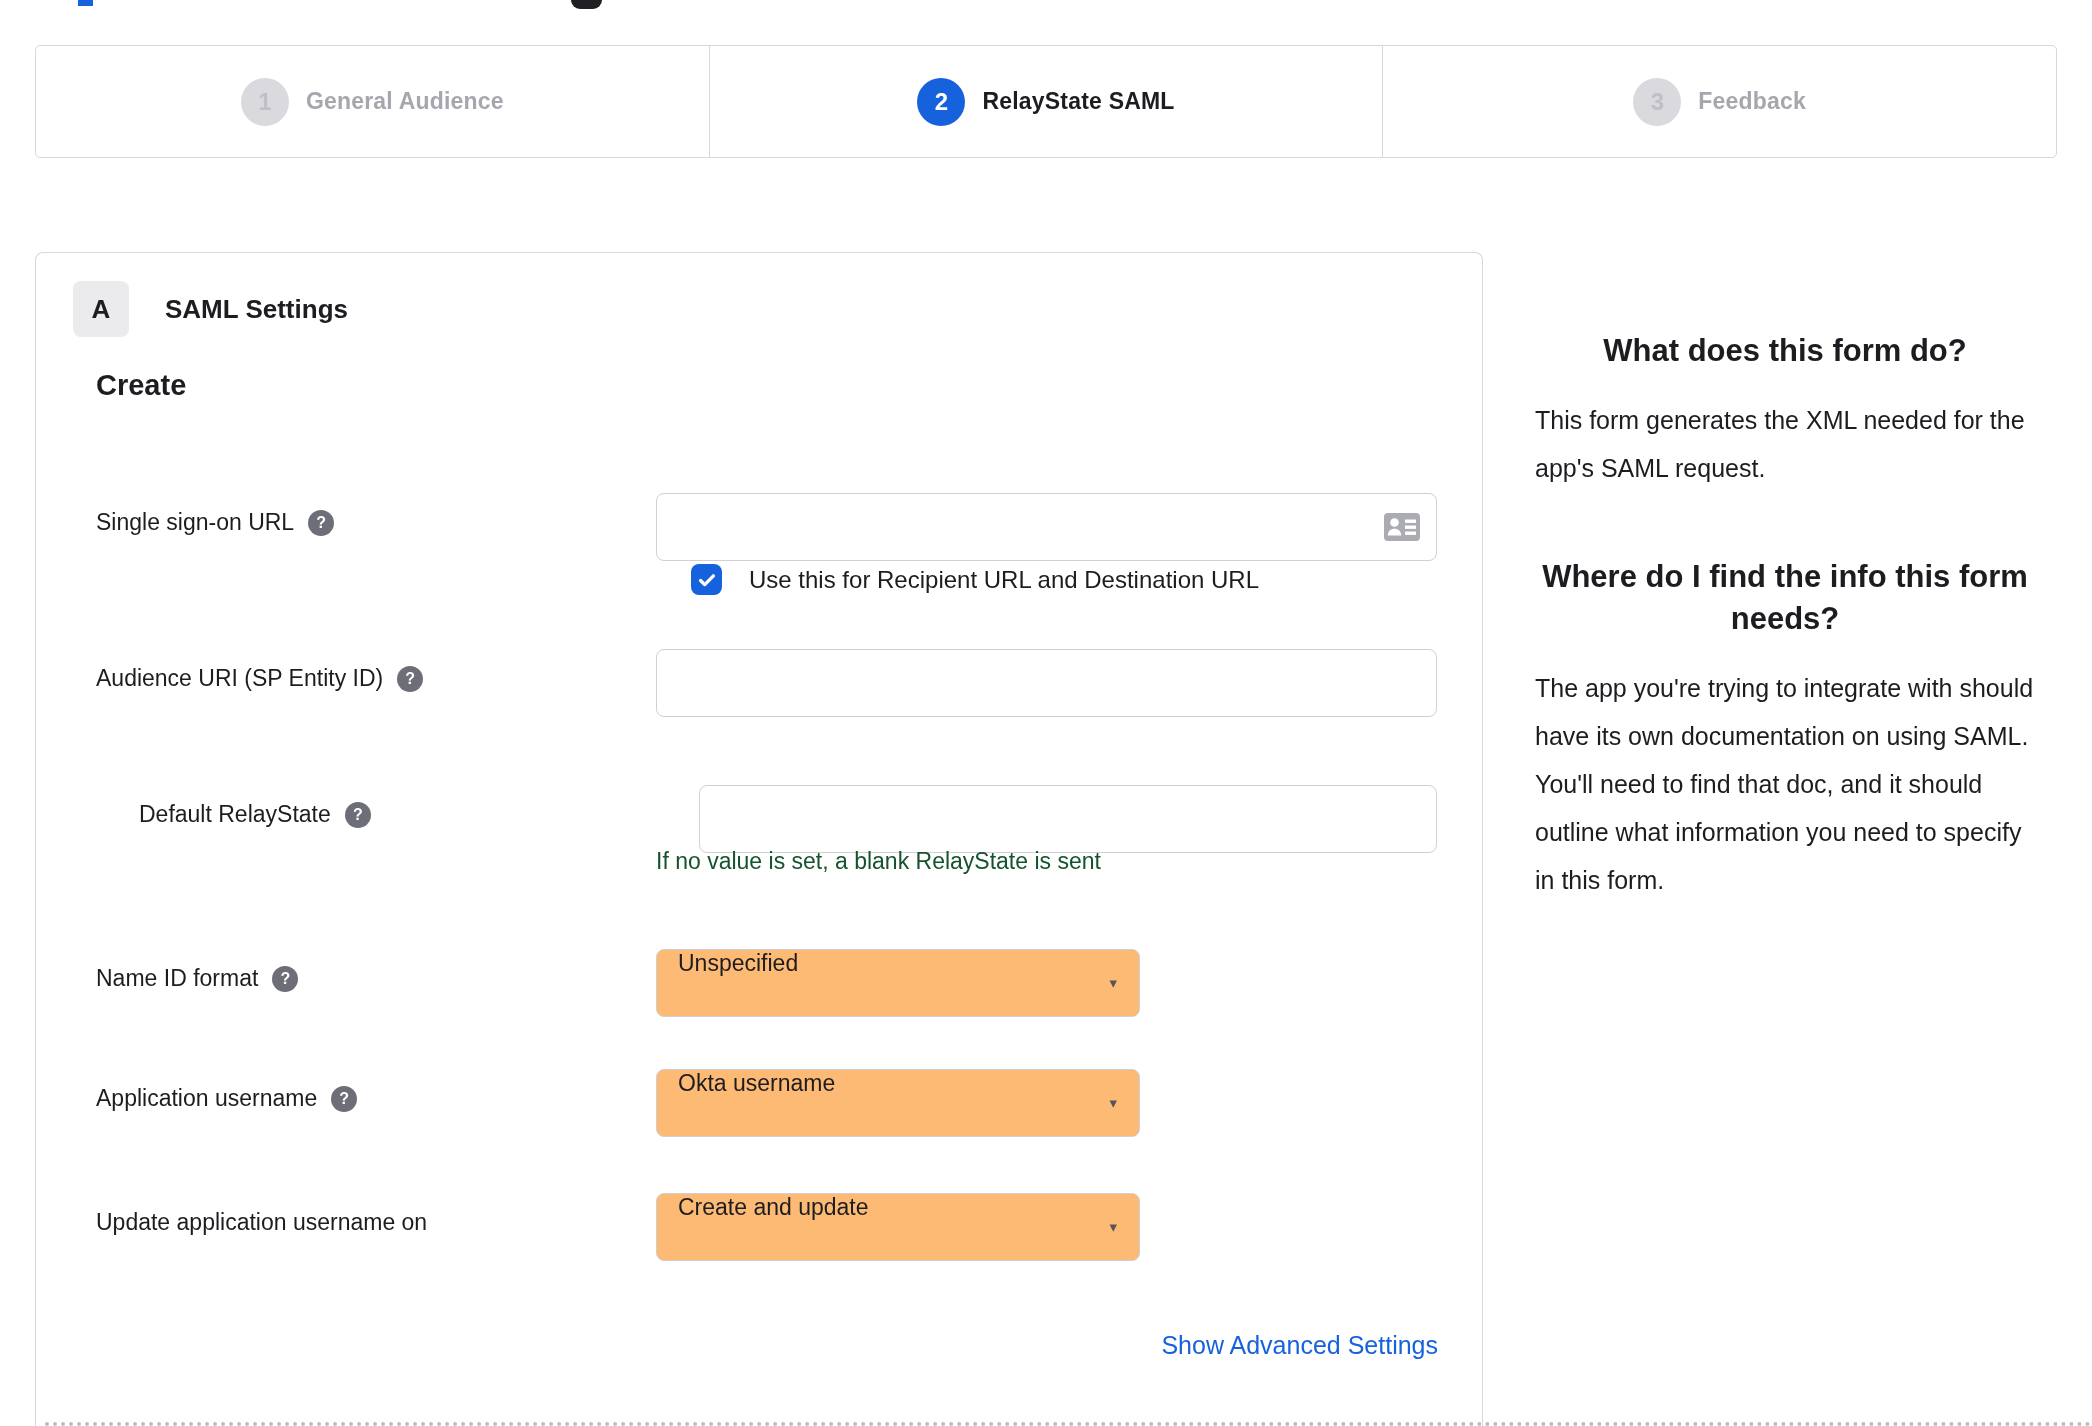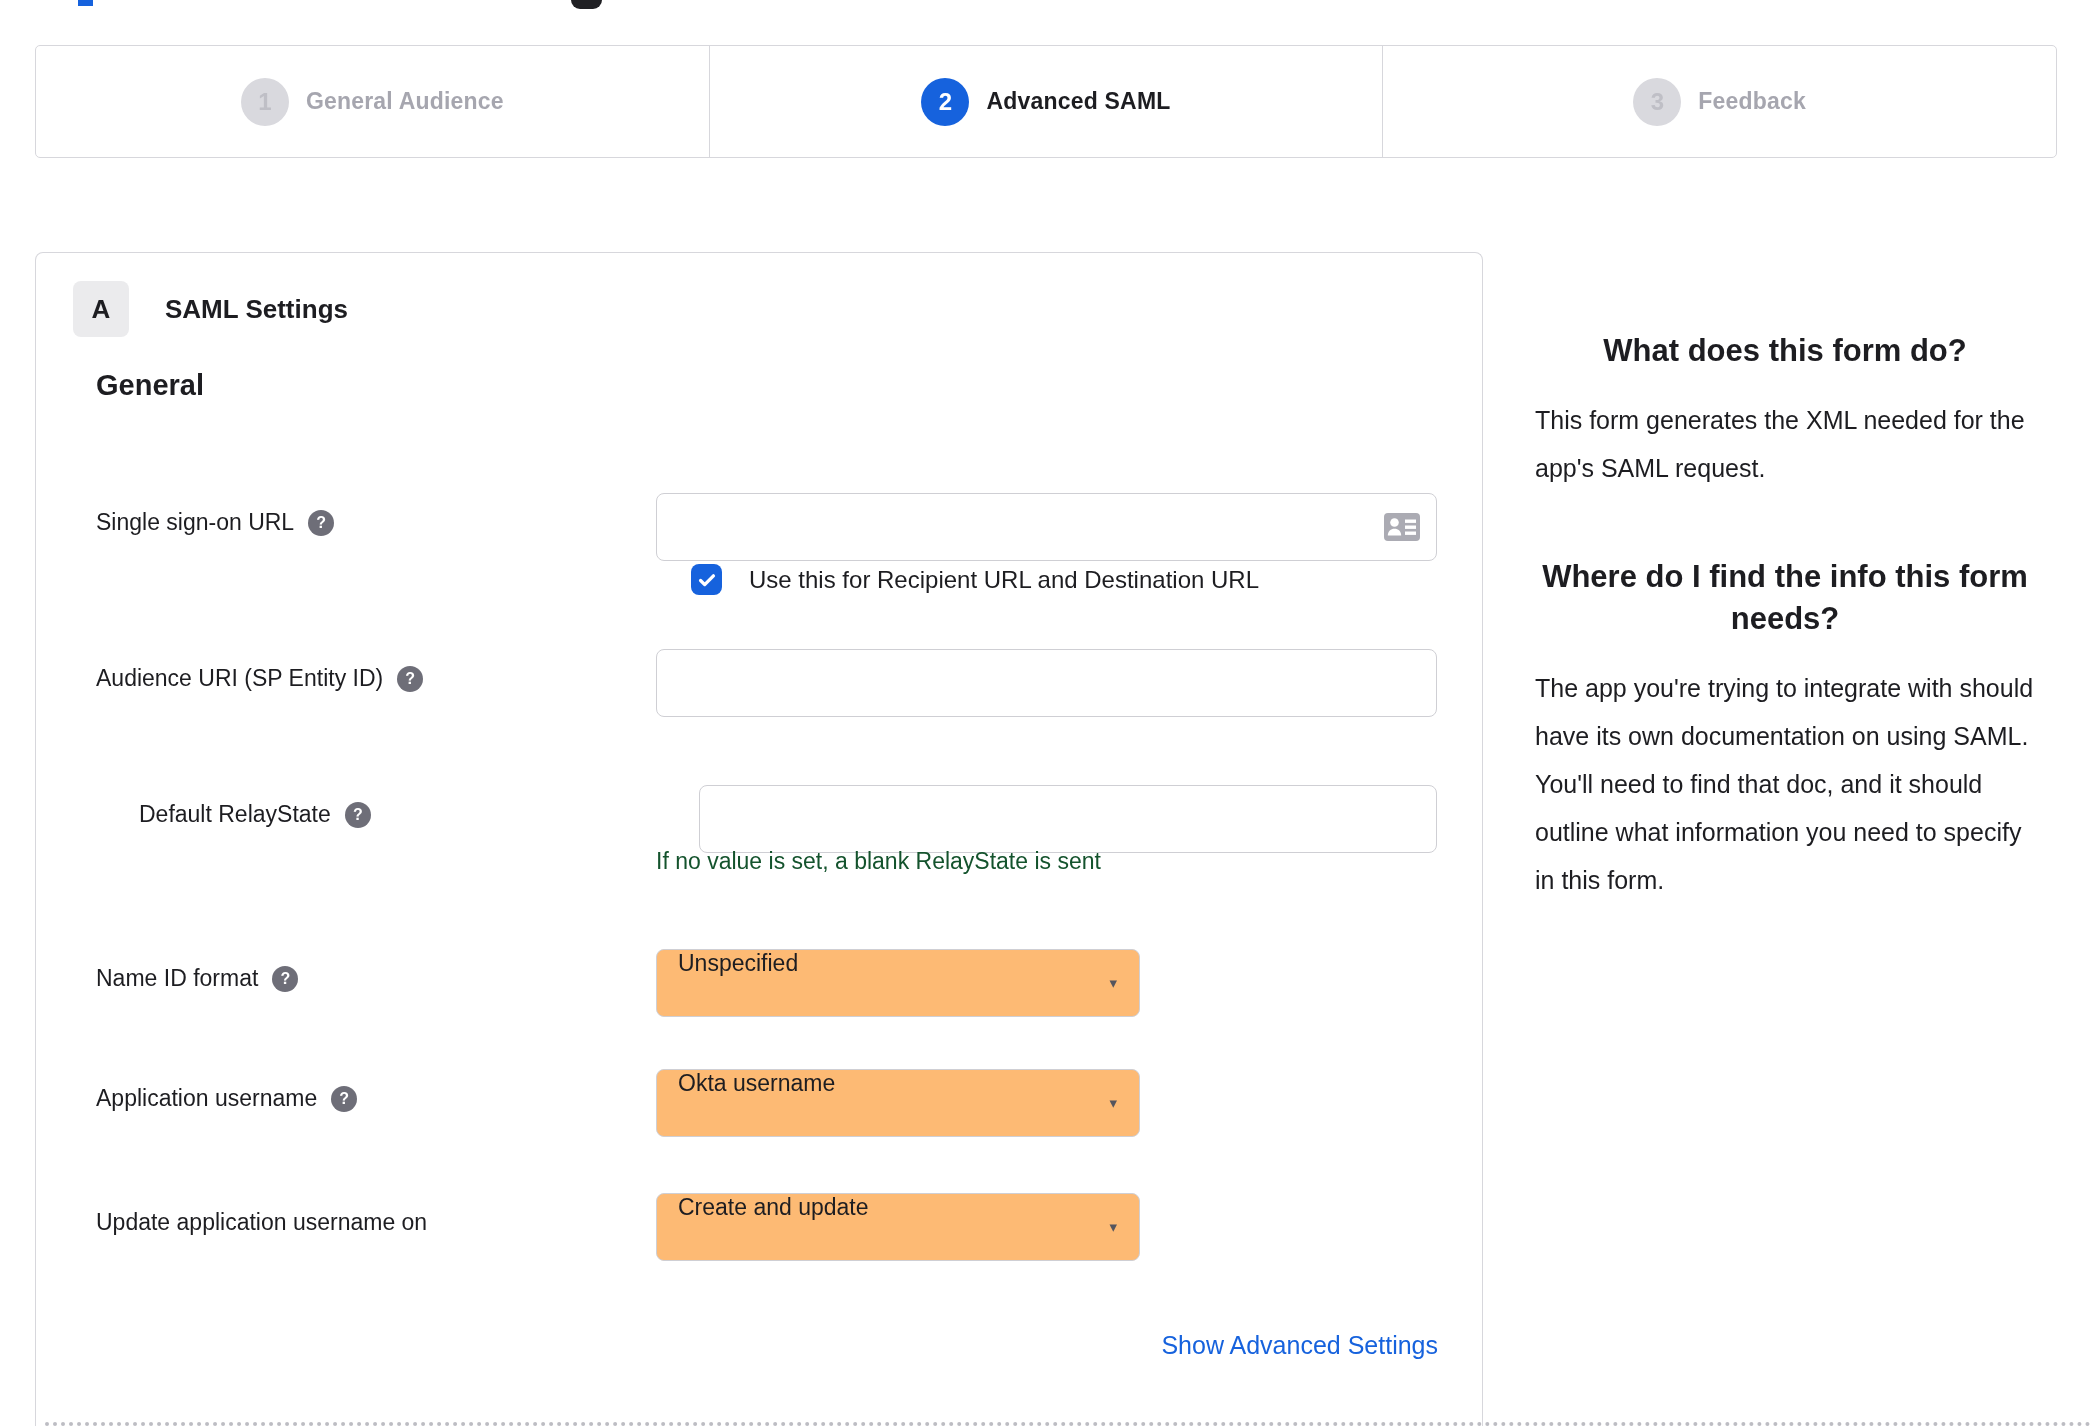--- a/index.html
+++ b/index.html
@@ -77,36 +77,36 @@
 <div class="abs logo-frag"></div>
 <div class="abs appicon-frag"></div>
 
 <div class="abs stepper">
   <div class="step">
     <div class="step-circle">1</div>
     <div class="step-label">General Audience</div>
   </div>
   <div class="step active">
     <div class="step-circle">2</div>
-    <div class="step-label">Advanced SAML</div>
+    <div class="step-label">RelayState SAML</div>
   </div>
   <div class="step">
     <div class="step-circle">3</div>
     <div class="step-label">Feedback</div>
   </div>
 </div>
 
 <div class="abs panel">
 
   <div class="panel-head">
     <div class="badge-a">A</div>
     <div class="panel-title">SAML Settings</div>
   </div>
 
-  <div class="general-heading">General</div>
+  <div class="general-heading">Create</div>
 
   <div class="row" style="top:240px;">
     <div class="label-cell">
       <span>Single sign-on URL</span>
       <span class="help-icon">?</span>
     </div>
     <div class="control-cell text-input">
       <input type="text" value="" style="">
       <span class="card-icon">
         <svg width="36" height="28" viewBox="0 0 36 28">

